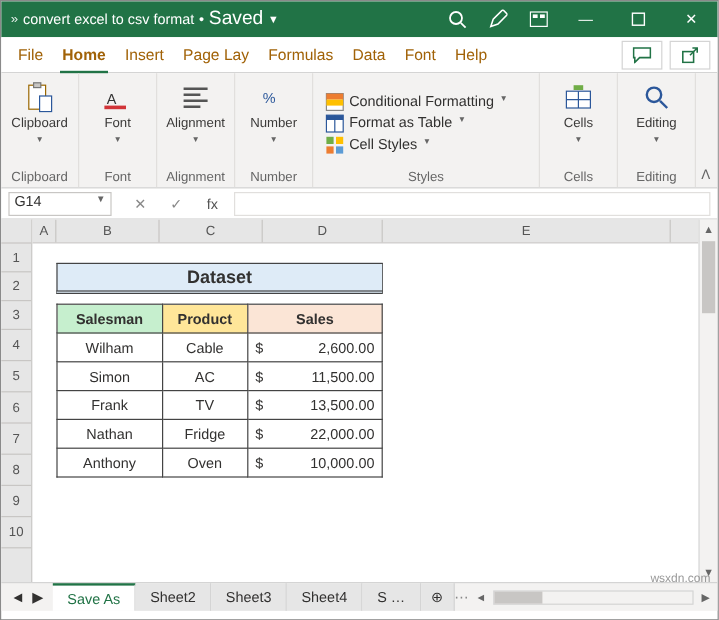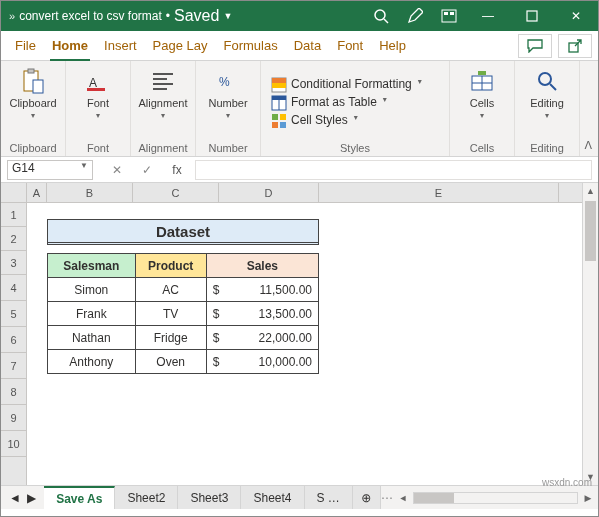--- a/index.html
+++ b/index.html
@@ -54,21 +54,21 @@
 .th1{background:#c6efce}.th2{background:#ffe699}.th3{background:#fbe5d6}
 td.sales{text-align:left;padding:0 6px;display:table-cell}
 .sales .cur{float:left}
 .sales .val{float:right}
 .vscroll{width:16px;background:#f3f2f1;border-left:1px solid #d4d4d4;display:flex;flex-direction:column;justify-content:space-between}
 .vscroll .arr{height:16px;display:flex;align-items:center;justify-content:center;font-size:9px;color:#666}
 .vscroll .thumb{height:60px;background:#c8c6c4;margin:2px}
 .tabs{height:24px;border-top:1px solid #d4d4d4;display:flex;align-items:stretch;background:#f3f2f1}
 .tabnav{display:flex;align-items:center;padding:0 8px;color:#666;gap:6px;font-size:10px}
 .tab{padding:0 12px;display:flex;align-items:center;border-right:1px solid #d4d4d4;background:#e6e6e6;font-size:12px}
-.tab.active{background:#fff;border-top:2px solid #217346;font-weight:700;color:#217346}
+.tab.active{background:#fff;border-top:2px solid #217346;font-weight:400;color:#217346}
 .tab.add{width:28px;justify-content:center}
 .hscroll{flex:1;display:flex;align-items:center;justify-content:space-between;padding:0 2px}
 .hscroll .arr{width:16px;text-align:center;font-size:9px;color:#666}
 .hscroll .track{flex:1;height:12px;background:#f3f2f1;border:1px solid #d4d4d4;position:relative;margin:0 2px}
 .hscroll .thumb{position:absolute;left:0;width:40px;top:0;bottom:0;background:#c8c6c4}
 .watermark{position:absolute;right:6px;bottom:28px;font-size:10px;color:#999}
 </style>
 </head>
 <body>
 
@@ -303,20 +303,28 @@
       <div class="dataset">
         <div class="dsTitle">Dataset</div>
         <table class="dt">
           <tbody>
               <tr>
             <th class="th1">Salesman</th>
             <th class="th2">Product</th>
             <th class="th3">Sales</th>
           </tr>
           <tr>
+                <td>Wilham</td>
+                <td>Cable</td>
+                <td class="sales">
+                  <span class="cur">$</span>
+                  <span class="val">2,600.00</span>
+                </td>
+              </tr>
+          <tr>
                 <td>Simon</td>
                 <td>AC</td>
                 <td class="sales">
                   <span class="cur">$</span>
                   <span class="val">11,500.00</span>
                 </td>
               </tr>
           <tr>
                 <td>Frank</td>
                 <td>TV</td>

